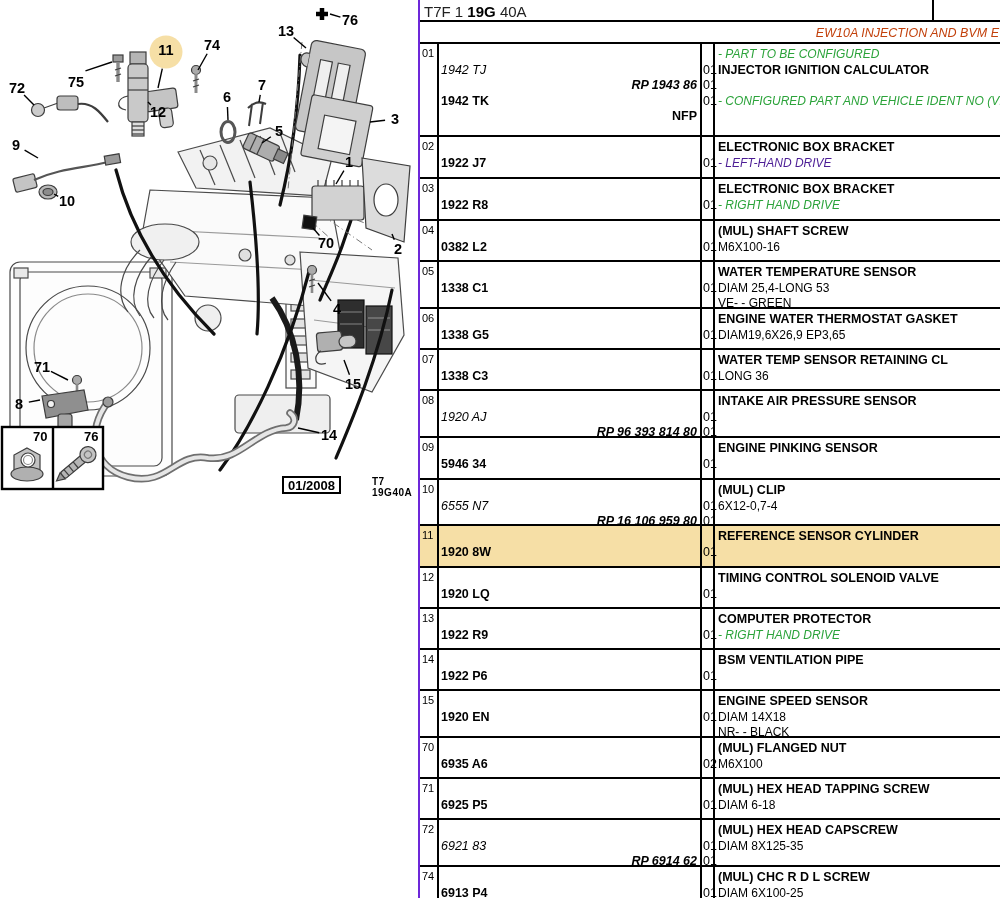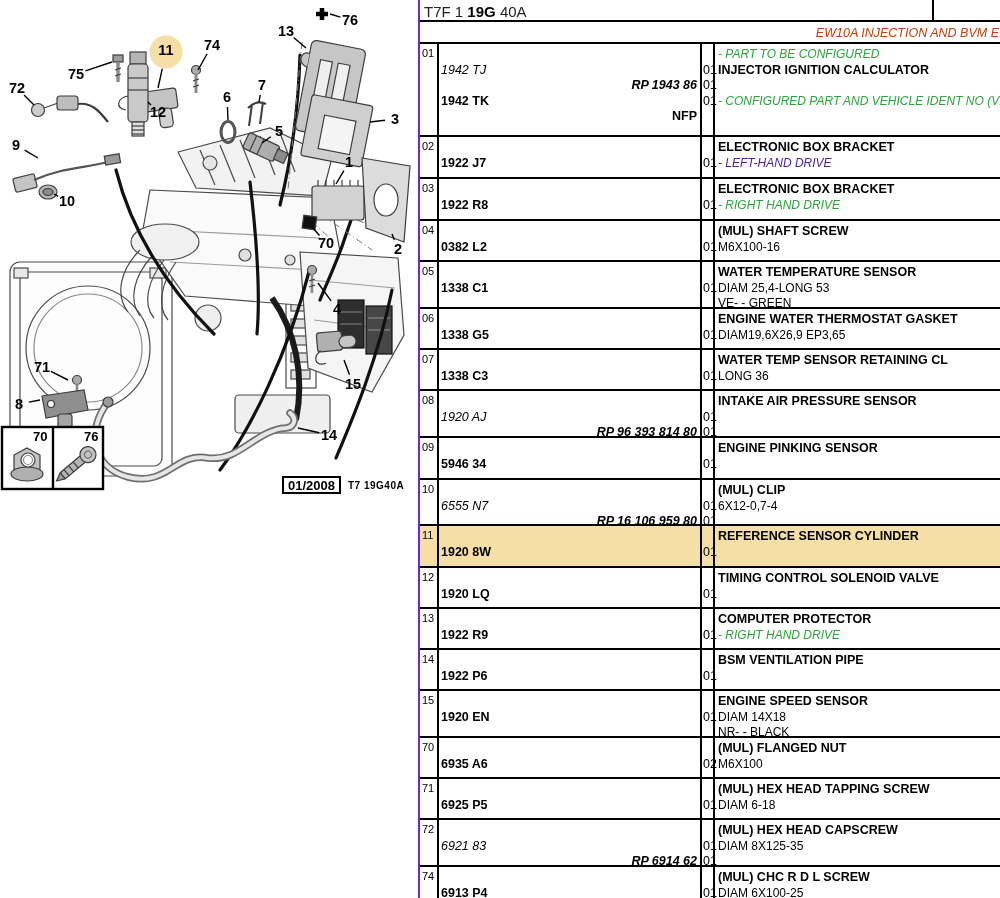--- a/index.html
+++ b/index.html
@@ -10,21 +10,21 @@
   }
   
   #diagram { position:absolute; left:0; top:0; width:418px; height:898px; }
   #art, #leader-svg { position:absolute; left:0; top:0; width:418px; height:898px; }
   .callout {
     position:absolute; transform:translate(-50%,-50%);
     font-weight:bold; font-size:14.5px; line-height:1; color:#000; z-index:5;
     padding:2px 3px; border-radius:50%;
   }
   .inset-label { position:absolute; font-weight:bold; font-size:13px; z-index:5; }
-  #stamp { position:absolute; left:282px; top:476px; display:flex; align-items:center; z-index:5; }
+  #stamp { position:absolute; left:282px; top:476px; display:flex; align-items:flex-start; z-index:5;gap:24px; }
   #stamp-date { border:2px solid #000; font-weight:bold; font-size:13px; padding:0 4px; height:18px; line-height:15px; }
   #stamp-code { font-weight:bold; font-size:10px; margin-left:7px; letter-spacing:0.5px; }
   
   #table-wrap {
     position:absolute; left:418px; top:0; width:582px; height:898px;
     border-left:2px solid #6d28d9; overflow:hidden;
   }
   #thead { position:relative; height:22px; border-bottom:2px solid #000; font-size:15px; padding:3px 0 0 4px; color:#222; white-space:nowrap; }
   #thead .bold { font-weight:bold; color:#000; }
   #thead-divider { position:absolute; left:512px; top:0; width:2px; height:20px; background:#000; }
@@ -265,21 +265,21 @@
         <line x1="319.4506946158216" y1="235.44310917210183" x2="313" y2="228" stroke="#000" stroke-width="1.4"></line>
         <line x1="394.28609323645895" y1="239.7152330911474" x2="392" y2="234" stroke="#000" stroke-width="1.4"></line>
         <line x1="331.0998341065769" y1="300.926088777421" x2="318" y2="283" stroke="#000" stroke-width="1.4"></line>
         <line x1="349.4887655841161" y1="374.63670822430953" x2="344" y2="360" stroke="#000" stroke-width="1.4"></line>
         <line x1="50.94427190999916" y1="371.4721359549996" x2="68" y2="380" stroke="#000" stroke-width="1.4"></line>
         <line x1="28.823385664224745" y1="402.12887892110007" x2="40" y2="400" stroke="#000" stroke-width="1.4"></line>
         <line x1="319.2455899793229" y1="432.7973912856536" x2="298" y2="428" stroke="#000" stroke-width="1.4"></line>
       </svg>
 
     <div id="callout-layer">
-        <div class="callout" style="left: 76px; top: 74px;">75</div>
+        <div class="callout" style="left: 76px; top: 82px;">75</div>
         <div class="callout" style="left: 166px; top: 52px; background: rgb(246, 223, 166); width: 33px; height: 33px; text-align: center; line-height: 29px; padding: 0px;">11</div>
         <div class="callout" style="left: 212px; top: 45px;">74</div>
         <div class="callout" style="left: 286px; top: 31px;">13</div>
         <div class="callout" style="left: 350px; top: 20px;">76</div>
         <div class="callout" style="left: 17px; top: 88px;">72</div>
         <div class="callout" style="left: 158px; top: 112px;">12</div>
         <div class="callout" style="left: 227px; top: 97px;">6</div>
         <div class="callout" style="left: 262px; top: 85px;">7</div>
         <div class="callout" style="left: 279px; top: 131px;">5</div>
         <div class="callout" style="left: 395px; top: 119px;">3</div>

